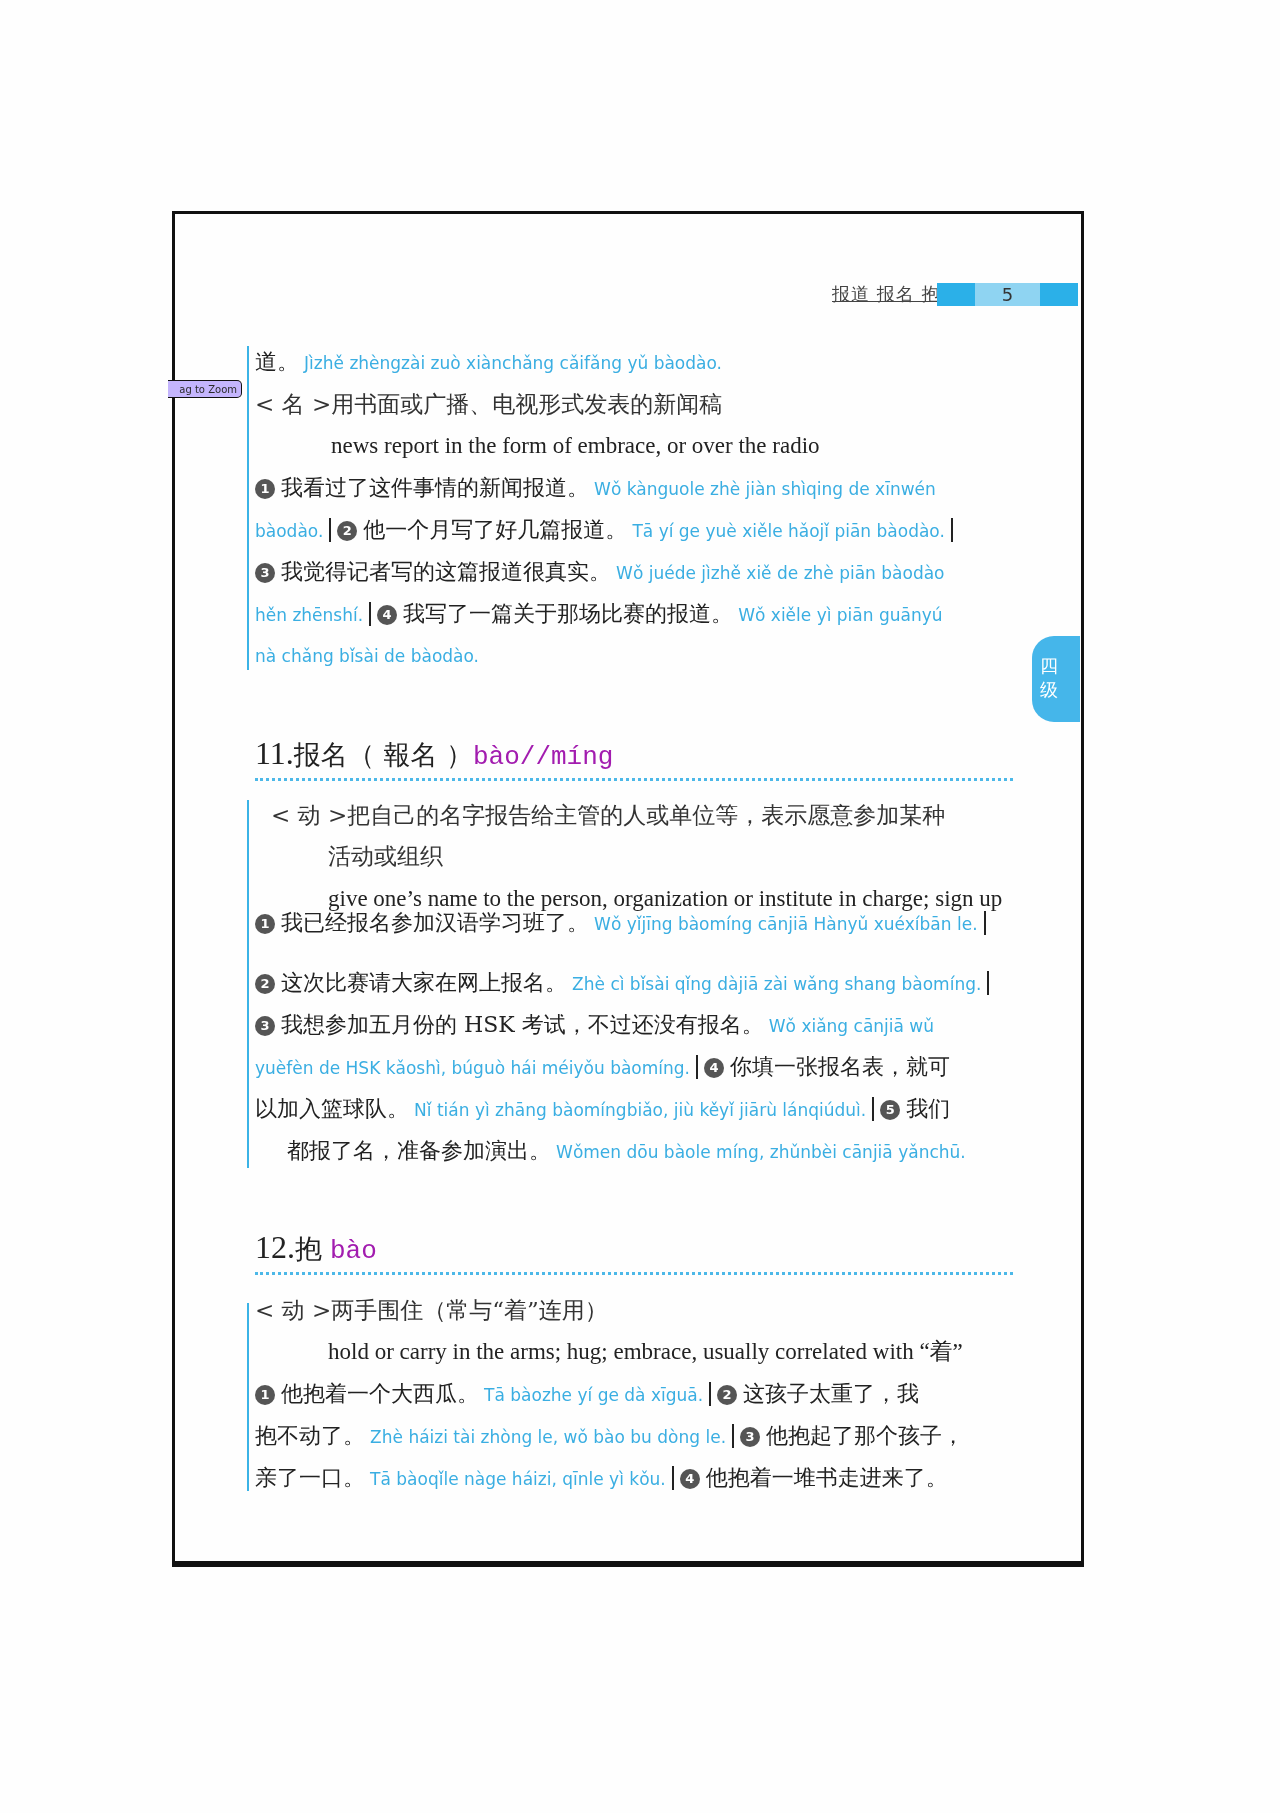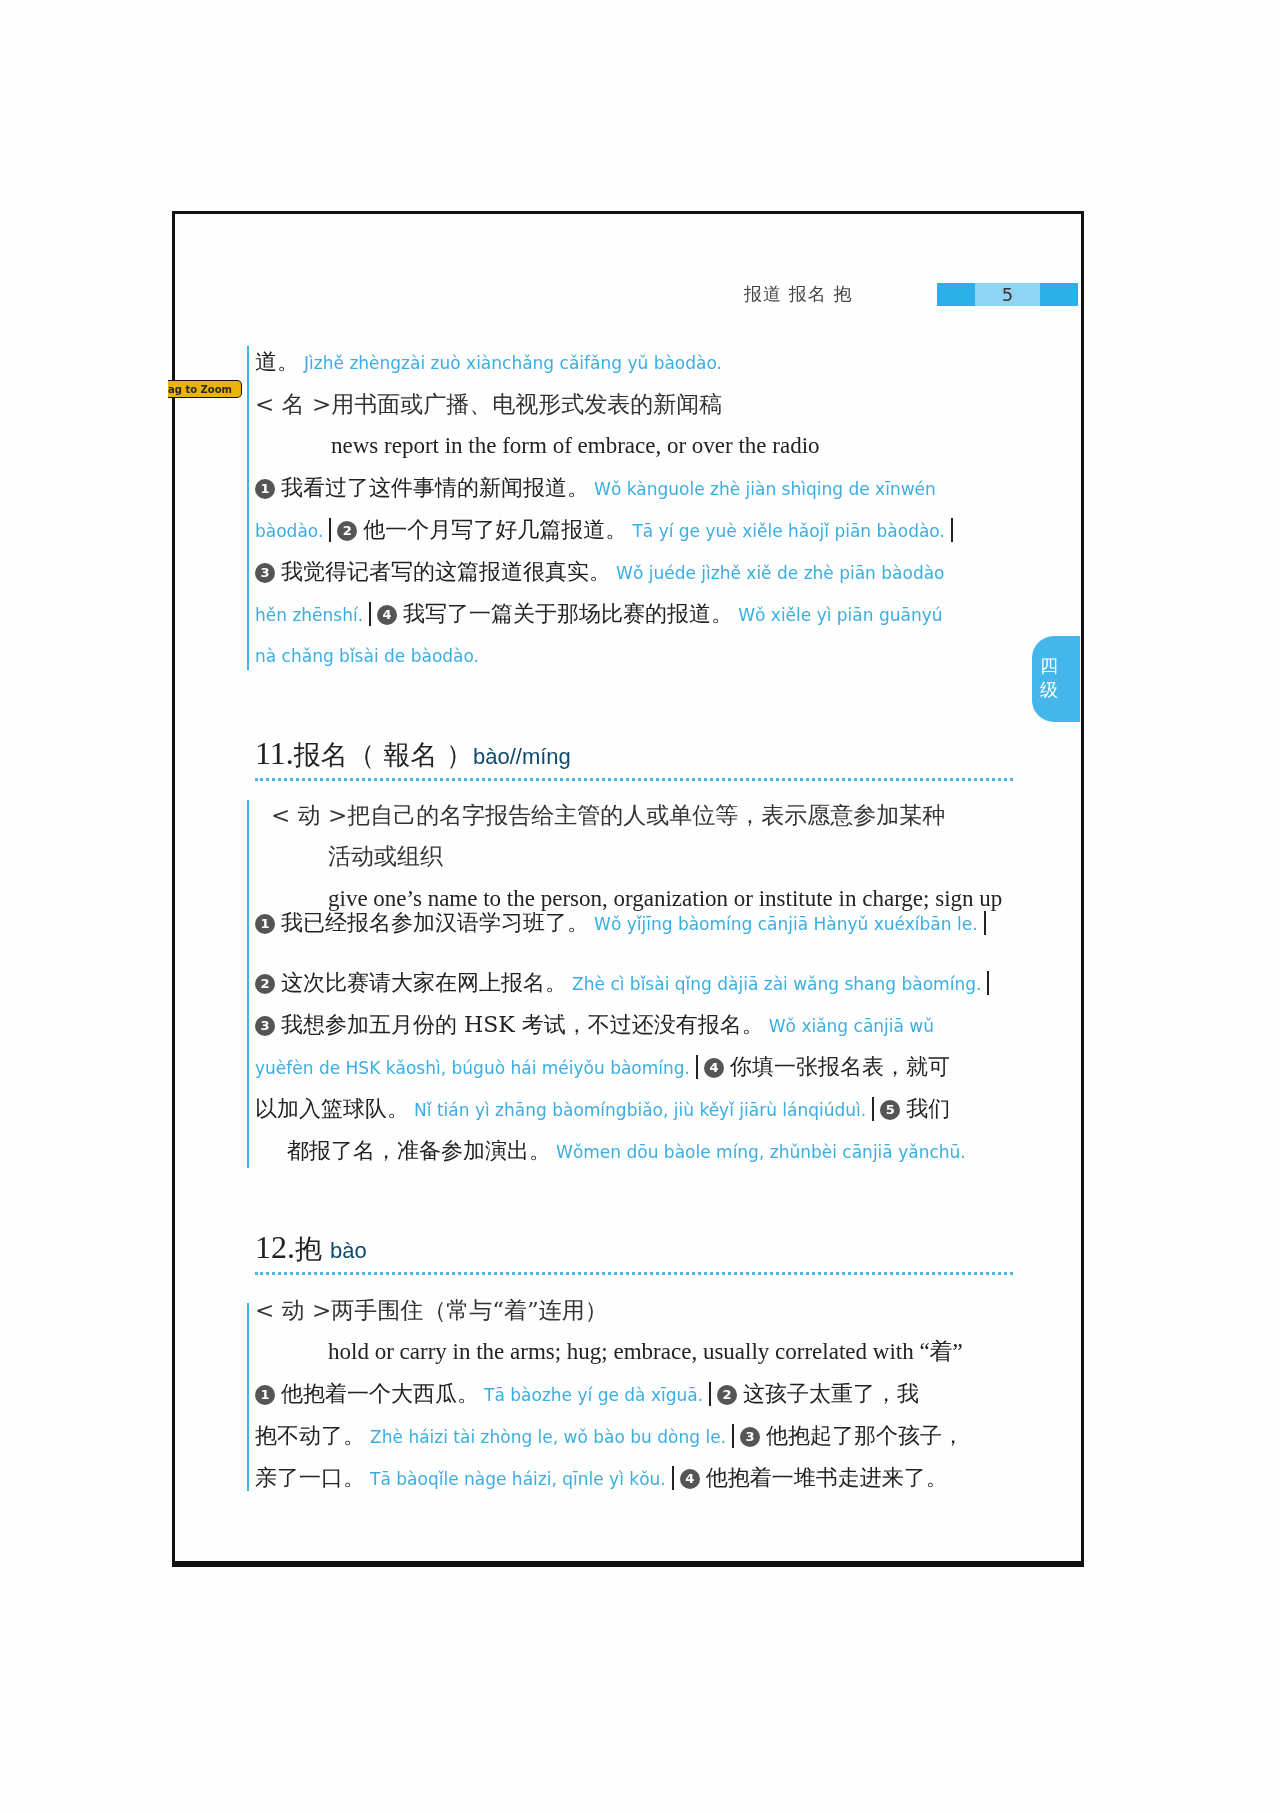--- a/index.html
+++ b/index.html
@@ -7,48 +7,48 @@
          font-family: "DejaVu Serif", serif; color:#2a2a2a; }
   .frame { position:absolute; left:172px; top:211px; width:906px; height:1347px;
            border:3px solid #111; border-bottom:6px solid #111; box-sizing:content-box; background:#fefefe; }
   .abs { position:absolute; white-space:nowrap; }
   .hdr-words { font-family:"DejaVu Serif", serif; font-size:18px; color:#444; letter-spacing:1px; }
   .bar { position:absolute; height:23px; }
   .bar.dark { background:#2bb0e8; }
   .bar.light { background:#8fd4f2; }
   .pagenum { font-family:"DejaVu Sans", sans-serif; font-size:18px; color:#333; text-align:center; line-height:23px; }
   .drag { position:absolute; left:168px; top:380px; width:74px; height:18px; border:1.5px solid #111; border-left:none;
-          border-radius:0 5px 5px 0; background:#eab308; font-family:"DejaVu Sans", sans-serif; font-size:10px; font-weight:bold;
-          line-height:18px; text-align:left; padding-right:4px; box-sizing:border-box; overflow:hidden; }
+          border-radius:0 5px 5px 0; background:#c4b5fd; font-family:"DejaVu Sans", sans-serif; font-size:10px; font-weight:normal;
+          line-height:18px; text-align:right; padding-right:4px; box-sizing:border-box; overflow:hidden; }
   .vbar { position:absolute; width:2px; background:#3bb3e6; }
   .zh { font-family:"DejaVu Serif", serif; font-size:22px; color:#222; }
   .zh-def { font-family:"DejaVu Serif", serif; font-size:23px; color:#333; }
   .en { font-family:"Liberation Serif", serif; font-size:23px; color:#222; }
   .py { font-family:"DejaVu Sans", sans-serif; font-size:17px; color:#3aaee2; }
   .num { display:inline-block; width:20px; height:20px; border-radius:50%; background:#555; color:#fff;
          font-family:"DejaVu Sans", sans-serif; font-size:13px; font-weight:bold; text-align:center; line-height:20px;
          vertical-align:2px; margin-right:6px; }
   .sep { display:inline-block; width:2px; height:24px; background:#222; vertical-align:-5px; margin:0 6px; }
   .line { position:absolute; left:255px; height:30px; line-height:30px; white-space:nowrap; }
   .heading { position:absolute; left:255px; font-family:"Liberation Serif", serif; font-size:32px; color:#222; }
   .heading .hzh { font-family:"DejaVu Serif", serif; font-size:27px; }
-  .heading .hpy { font-family:Liberation Sans, sans-serif; font-size:22px; color:#0c4a6e; }
+  .heading .hpy { font-family:Liberation Mono, monospace; font-size:26px; color:#a21caf; }
   .dash { position:absolute; left:255px; width:758px; height:0; border-top:3px dotted #4cb8e8; }
   .side-tab { position:absolute; left:1032px; top:636px; width:48px; height:86px; background:#45b6ea;
               border-radius:22px 0 0 22px; color:#fff; font-family:"DejaVu Sans", sans-serif; font-size:18px;
               padding-left:8px; box-sizing:border-box; padding-top:18px; line-height:24px; }
 </style>
 </head>
 <body>
 
 <div class="frame"></div>
 
 <div class="drag">ag to Zoom</div>
 
-<div class="abs hdr-words" style="left:744px; top:282px;">报道   报名   抱</div>
+<div class="abs hdr-words" style="left:832px; top:282px;text-decoration:underline;">报道   报名   抱</div>
 <div class="bar dark" style="left:937px; top:283px; width:38px;"></div>
 <div class="bar light pagenum" style="left:975px; top:283px; width:65px;">5</div>
 <div class="bar dark" style="left:1040px; top:283px; width:38px;"></div>
 
 <div class="side-tab">
   <div>四</div>
   <div>级</div>
 </div>
 
 <div class="vbar" style="left:247px; top:346px; height:324px;"></div>

